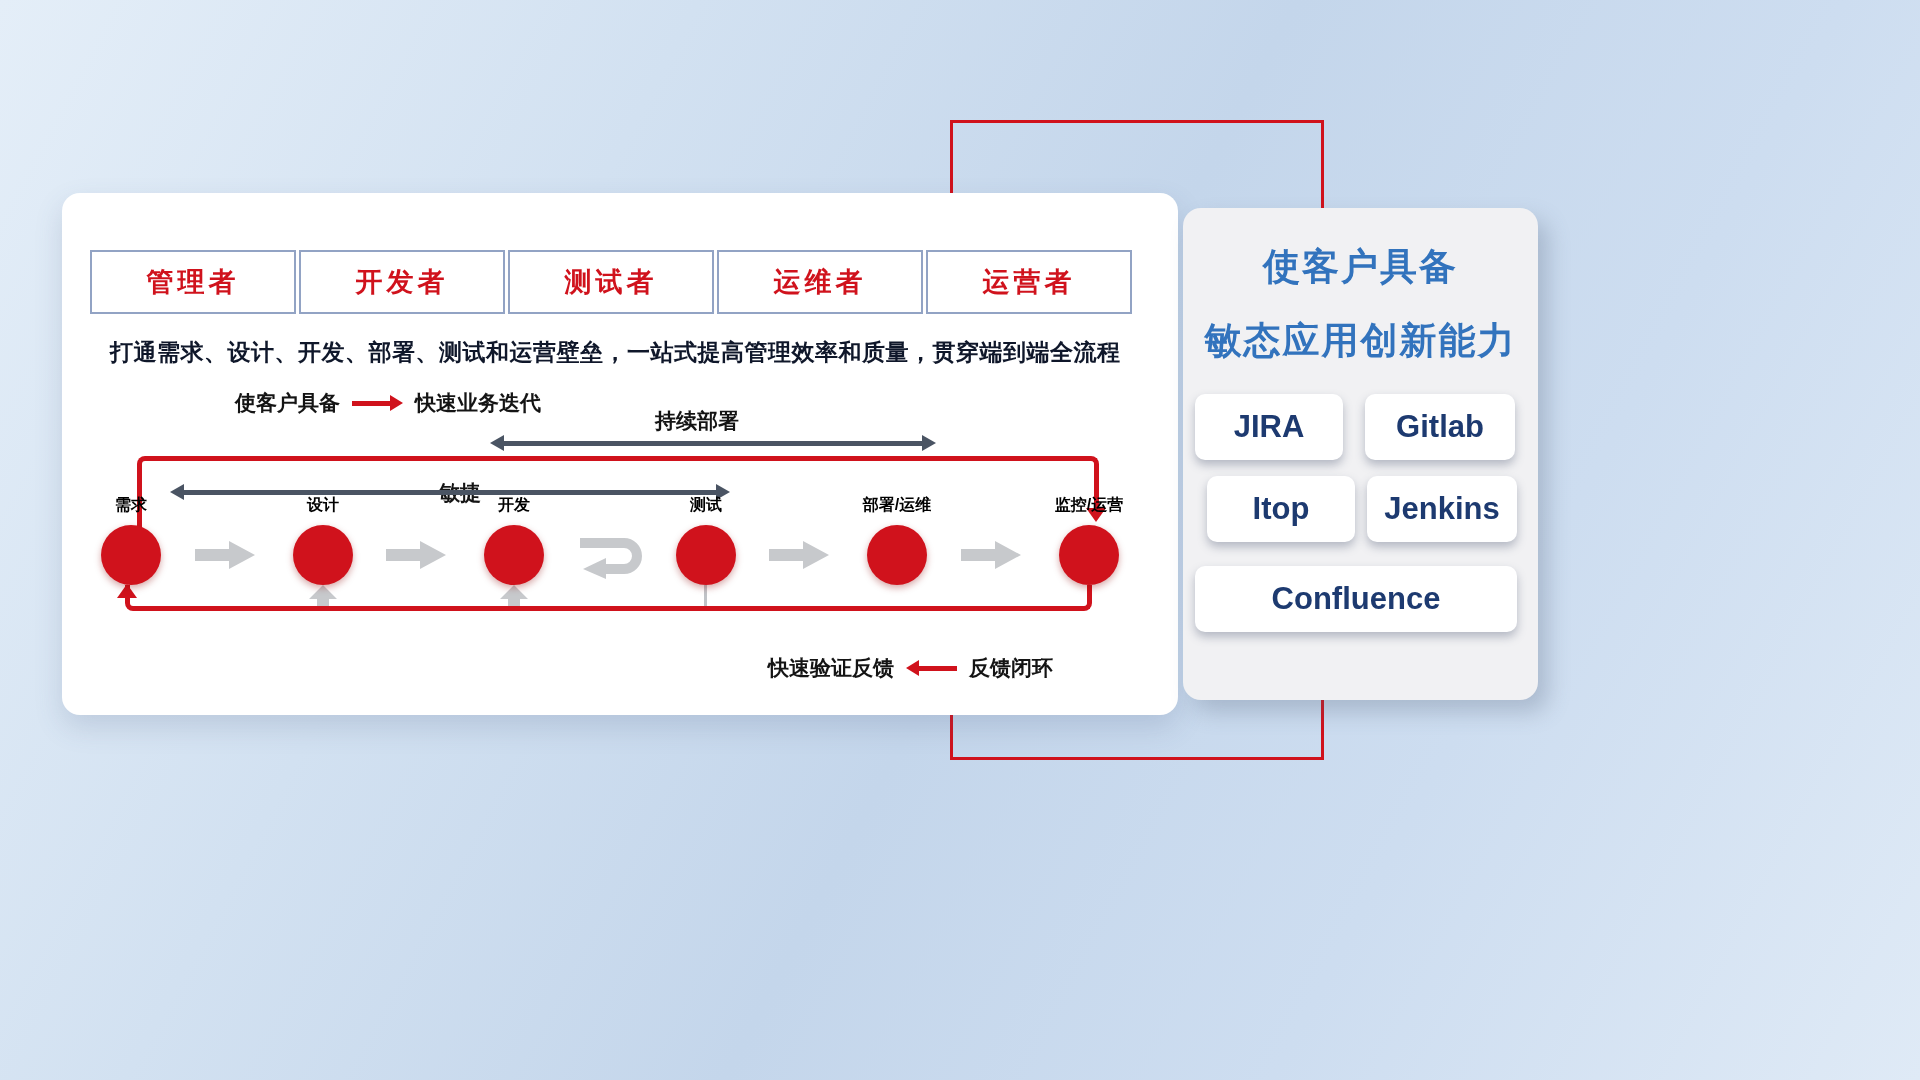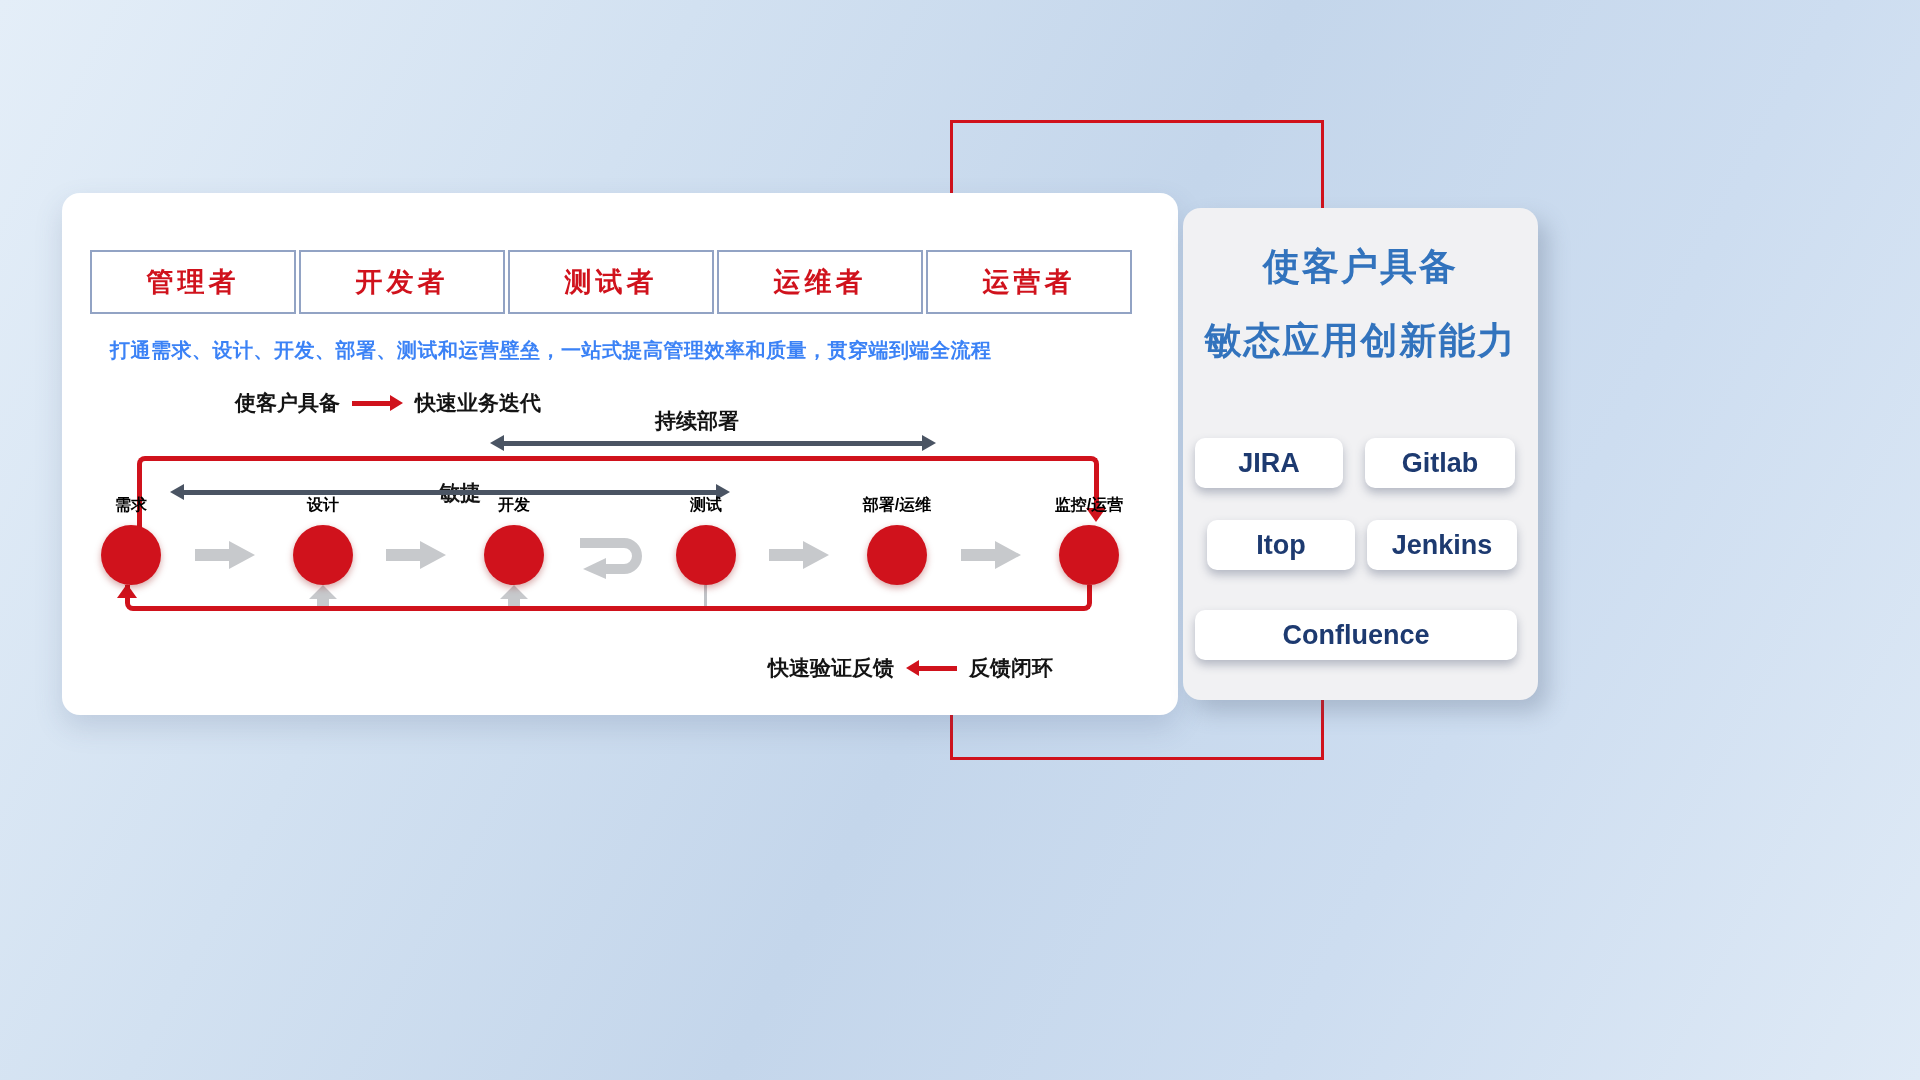--- a/index.html
+++ b/index.html
@@ -22,21 +22,21 @@
         box-shadow:0 12px 28px rgba(70,90,130,.18);z-index:2;}
   .panel{position:absolute;left:1183px;top:208px;width:355px;height:492px;background:#f1f1f3;
          box-shadow:10px 12px 22px rgba(80,95,120,.28);z-index:3;border-radius:18px;}
 
   
   .roles-row{position:absolute;left:28px;top:57px;width:1042px;display:flex;justify-content:space-between;}
   .role-box{width:206px;height:64px;border:2px solid var(--role-border);background:#fff;
             display:flex;align-items:center;justify-content:center;
             color:var(--red);font-size:27px;font-weight:bold;letter-spacing:4px;}
 
-  .subtitle{position:absolute;left:48px;top:144px;width:1040px;font-size:20px;font-weight:bold;color:#3b82f6;letter-spacing:.5px;font-family:Liberation Mono, monospace;}
+  .subtitle{position:absolute;left:48px;top:144px;width:1040px;font-size:23px;font-weight:bold;color:#0f172a;letter-spacing:.5px;font-family:Liberation Mono, monospace;}
 
   
   .legend{position:absolute;display:flex;align-items:center;gap:12px;font-size:21px;font-weight:bold;color:#141414;}
   .legend-forward{left:173px;top:196px;}
   .legend-feedback{left:706px;top:461px;}
   .arrow-red{display:inline-flex;align-items:center;}
   .arrow-red .line{width:38px;height:5px;background:var(--red);}
   .head-r{width:0;height:0;border-top:8px solid transparent;border-bottom:8px solid transparent;border-left:13px solid var(--red);}
   .head-l{width:0;height:0;border-top:8px solid transparent;border-bottom:8px solid transparent;border-right:13px solid var(--red);}
 
@@ -70,24 +70,24 @@
           box-shadow:0 3px 7px rgba(140,10,10,.35);z-index:5;}
   .garrow{position:absolute;top:348px;z-index:4;}
   .uturn{position:absolute;left:506px;top:336px;z-index:4;}
   .uparrow{position:absolute;top:392px;z-index:2;}
   .vline-gray{position:absolute;left:642px;top:392px;width:3px;height:25px;background:#c0c3c7;z-index:2;}
 
   
   .panel-title{position:absolute;width:100%;text-align:center;color:var(--blue-title);font-weight:bold;font-size:37px;letter-spacing:2px;}
   .pt1{top:34px;}
   .pt2{top:108px;}
-  .tool{position:absolute;height:50px;background:#fff;border-radius:10px;
+  .tool{position:absolute;height:66px;background:#fff;border-radius:10px;
         box-shadow:0 5px 10px rgba(90,100,125,.4);
         display:flex;align-items:center;justify-content:center;
-        color:var(--navy-tool);font-weight:bold;font-size:27px;margin-top:44px;}
+        color:var(--navy-tool);font-weight:bold;font-size:31px;}
   .tool-jira{left:12px;top:186px;width:148px;}
   .tool-gitlab{left:182px;top:186px;width:150px;}
   .tool-itop{left:24px;top:268px;width:148px;}
   .tool-jenkins{left:184px;top:268px;width:150px;}
   .tool-confluence{left:12px;top:358px;width:322px;}
 </style>
 </head>
 <body>
 
 <div class="red-frame"></div>

